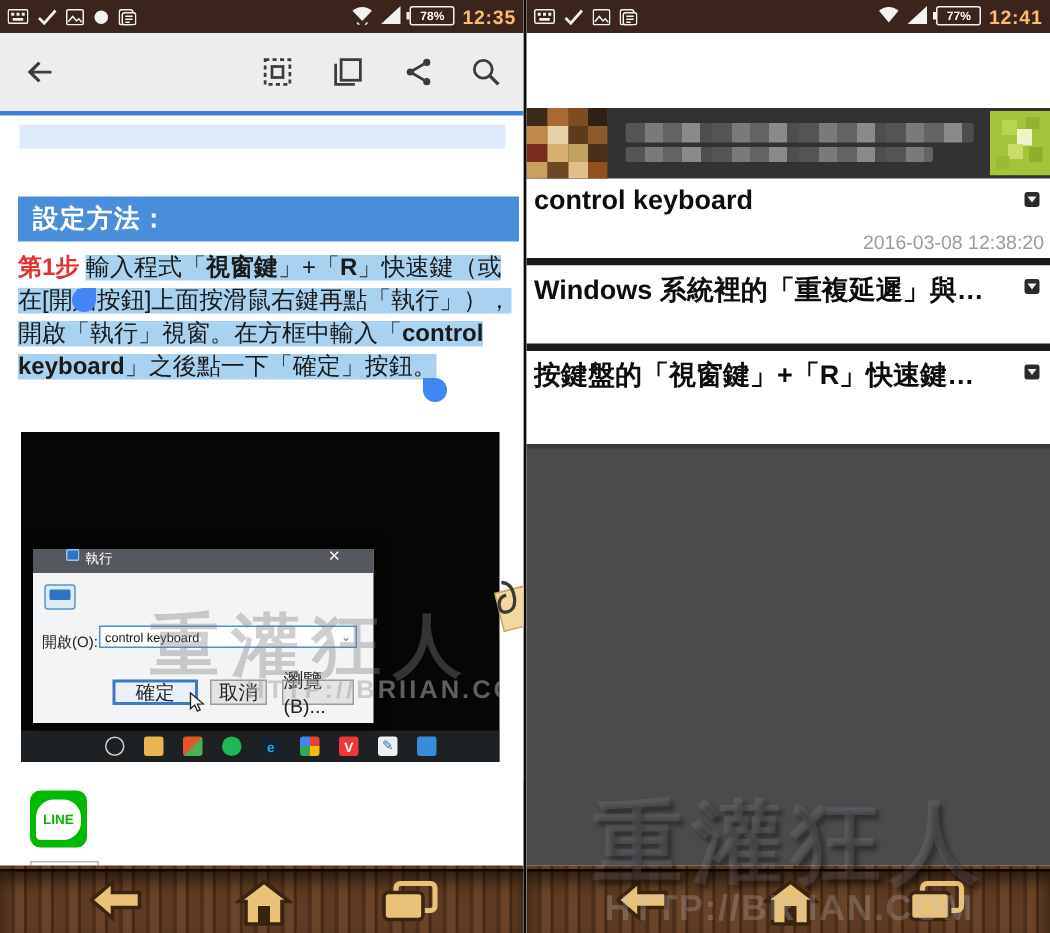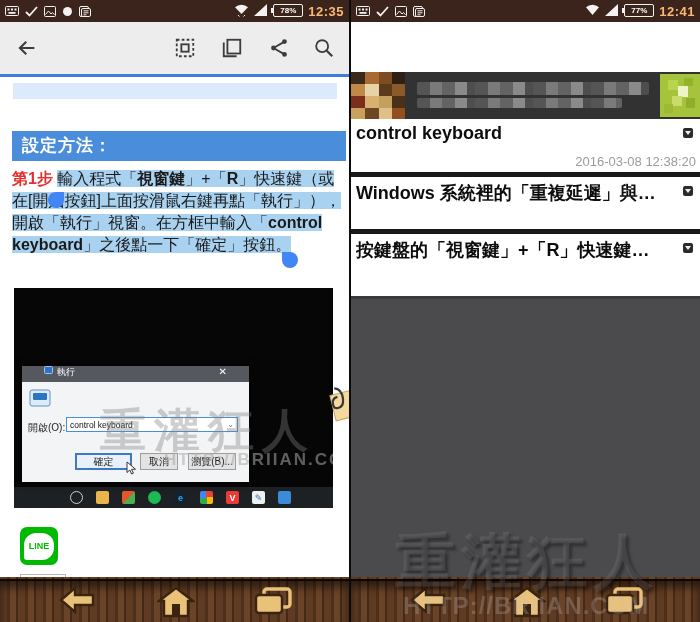--- a/index.html
+++ b/index.html
@@ -40,21 +40,21 @@
   .wm1-left { position:absolute; left:86px; top:112px; font-size:46px; font-weight:bold; color:rgba(130,130,130,.38); letter-spacing:8px; white-space:nowrap; z-index:9; pointer-events:none; font-family:"DejaVu Serif",serif; }
   .wm2-left { position:absolute; left:150px; top:162px; font-size:17px; font-weight:bold; color:rgba(170,170,170,.55); letter-spacing:2px; white-space:nowrap; z-index:9; pointer-events:none; }
   .dialog { position:absolute; left:8px; top:78px; width:227px; height:116px; background:#f3f4f5; box-shadow:0 0 8px rgba(0,0,0,.7); z-index:5; }
   .dlg-title { height:16px; background:#56585f; color:#fff; font-size:9px; display:flex; align-items:flex-start; padding:0 22px; gap:4px; }
   .dlg-x { margin-left:auto; font-size:10px; color:#fff; }
   .dlg-desc { position:absolute; left:34px; top:22px; width:180px; font-size:7.5px; line-height:9.5px; color:#333; }
   .dlg-ico { position:absolute; left:7px; top:23px; }
   .dlg-label { position:absolute; left:6px; top:55px; font-size:10px; color:#222; }
   .dlg-combo { position:absolute; left:44px; top:51px; width:172px; height:15px; background:#fff; border:1px solid #4a8fd4; font-size:8.5px; color:#111; padding:2px 3px; display:flex; align-items:center; }
   .dlg-combo .chev { margin-left:auto; color:#777; font-size:8px; }
-  .dlg-btn { position:absolute; top:87px; height:17px; background:#e3e3e3; border:1px solid #9d9d9d; font-size:10px; color:#222; display:flex; align-items:center; justify-content:center; }
+  .dlg-btn { position:absolute; top:87px; height:17px; background:#e3e3e3; border:1px solid #9d9d9d; font-size:13px; color:#222; display:flex; align-items:center; justify-content:center; }
   .btn-ok { left:53px; width:57px; border:2px solid #3f79c4; background:#e8f0fb; }
   .btn-cancel { left:118px; width:38px; }
   .btn-browse { left:166px; width:48px; }
   .cursor { position:absolute; left:104px; top:95px; z-index:7; }
   .taskbar { position:absolute; left:0; bottom:0; width:100%; height:21px; background:#1d2124; display:flex; align-items:center; gap:13px; padding-left:56px; z-index:4; }
   .tk { width:13px; height:13px; border-radius:2px; display:flex; align-items:center; justify-content:center; font-size:9px; font-weight:bold; color:#fff; }
   .line-badge { position:absolute; left:20px; top:450px; width:38px; height:38px; background:#00b900; border-radius:7px; z-index:8; display:flex; align-items:center; justify-content:center; }
   .line-inner { width:30px; height:27px; background:#fff; border-radius:12px 12px 12px 3px; display:flex; align-items:center; justify-content:center; color:#00b900; font-size:9px; font-weight:bold; }
   .like-box { position:absolute; left:20px; top:497px; width:46px; height:22px; background:#fff; border:1px solid #b9b9b9; z-index:8; display:flex; align-items:center; justify-content:center; gap:3px; font-size:13px; color:#333; }
 

